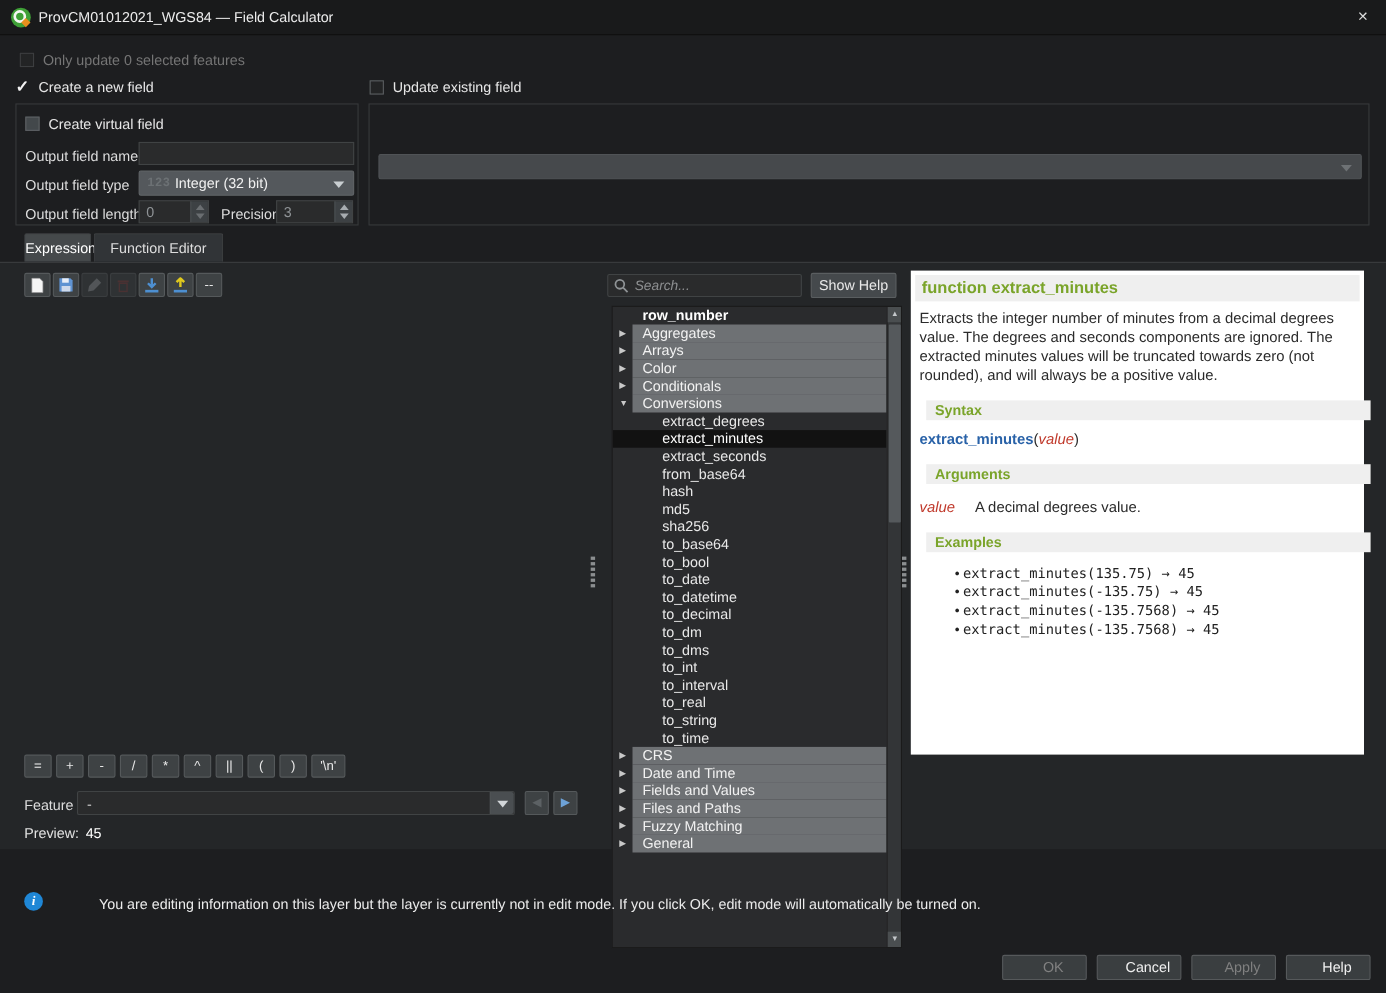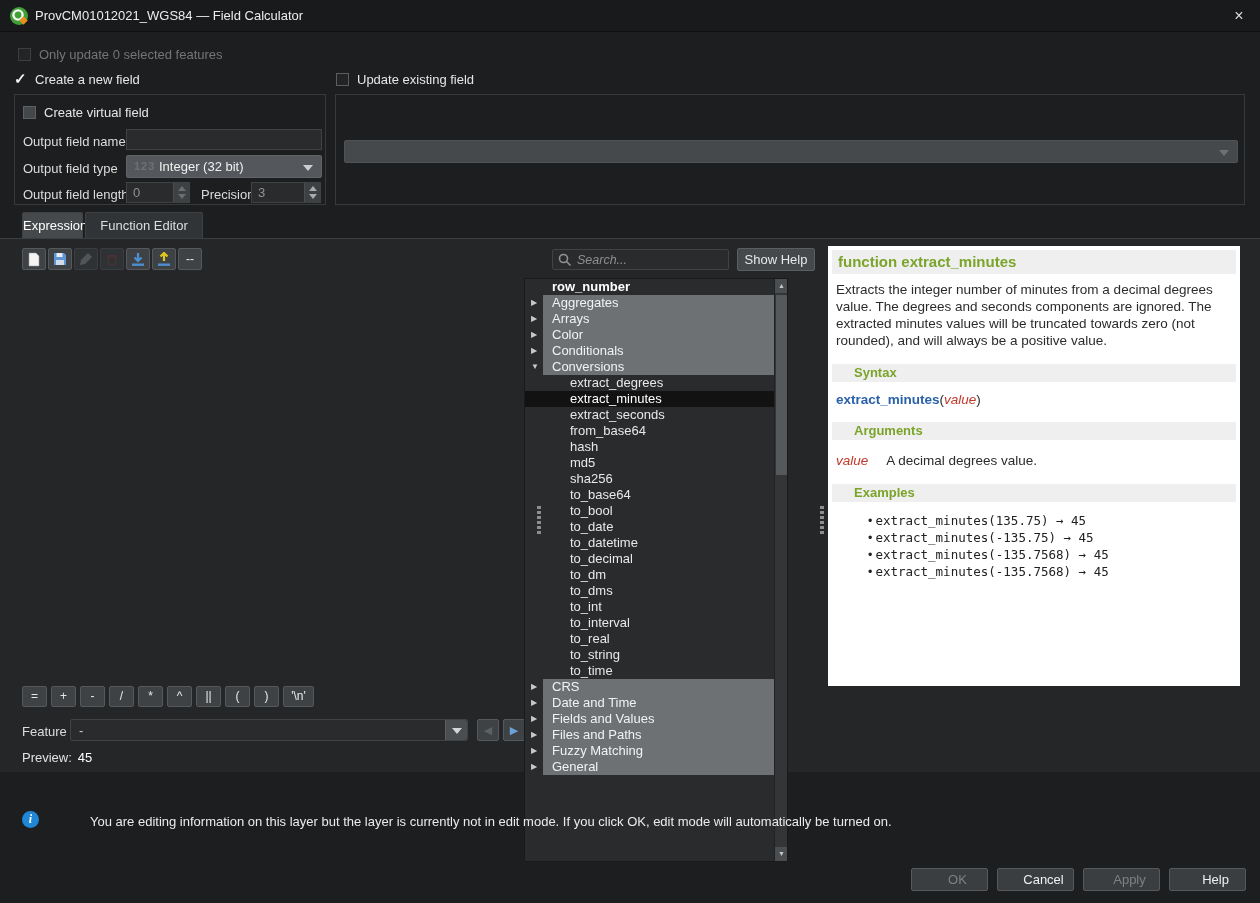--- a/index.html
+++ b/index.html
@@ -80,21 +80,21 @@
   #preview-row .pv { color:#ffffff; margin-left:6px; }
 
   
   #search-box { position:absolute; left:552px; top:249px; width:177px; height:21px; background:#2a2b2c; border:1px solid #404344; border-radius:2px; }
   #search-box svg { position:absolute; left:5px; top:3px; }
   #search-box input { position:absolute; left:24px; top:1px; width:148px; height:17px; background:transparent; border:none; outline:none; color:#bdbdbd; font-style:italic; font-size:12.5px; font-family:"Liberation Sans", sans-serif; }
   #search-box input::placeholder { color:#8d8f91; font-style:italic; }
   #show-help-btn { position:absolute; left:737px; top:248px; width:78px; height:23px; background:#45494c; border:1px solid #5a5e60; border-radius:2px; color:#e8e8e8; text-align:center; line-height:21px; font-size:13px; }
 
   
-  #ftree { position:absolute; left:524px; top:278px; width:264px; height:584px; background:#2a2b2d; border:1px solid #1a1a1a; overflow:hidden; }
+  #ftree { position:absolute; left:556px; top:278px; width:264px; height:584px; background:#2a2b2d; border:1px solid #1a1a1a; overflow:hidden; }
   .trow { position:relative; height:16px; line-height:16px; font-size:13px; color:#e8e8e8; white-space:nowrap; }
   .trow .fill { position:absolute; left:18px; right:13px; top:0; bottom:0; }
   .trow.group .fill { background:#6e7174; }
   .trow.selected .fill { left:0; background:#121212; }
   .trow .arr { position:absolute; left:6px; top:0; font-size:8px; color:#c9c9c9; line-height:16px; }
   .trow .tl { position:absolute; top:0; }
   .trow.group .tl, .trow.top .tl { left:27px; color:#f2f2f2; }
   .trow.top .tl { font-weight:bold; color:#ffffff; }
   .trow.func .tl { left:45px; }
   .trow.selected .tl { color:#ffffff; }
@@ -107,21 +107,21 @@
 
   
   .split { position:absolute; width:8px; display:flex; flex-direction:column; gap:2px; align-items:center; }
   .split i { width:4px; height:3px; background:#8b8e90; display:block; }
   #split1 { left:535px; top:506px; } #split2 { left:818px; top:506px; }
 
   
   #help { position:absolute; left:828px; top:246px; width:412px; height:440px; background:#ffffff; color:#2b2b2b; }
   #help .hbar { position:absolute; left:4px; width:404px; background:#efefef; color:#7aa42a; font-weight:bold; }
   #help #h-title { top:4px; height:24px; font-size:15px; line-height:24px; padding-left:6px; }
-  #help .sechead { height:18px; font-size:13px; line-height:18px; padding-left:22px; }
+  #help .sechead { height:18px; font-size:13px; line-height:18px; padding-left:8px;margin-left:10px; }
   #h-desc { position:absolute; left:8px; top:35px; width:398px; font-size:13.5px; line-height:17px; color:#2b2b2b; }
   #h-syntax-bar { top:118px; } #h-args-bar { top:176px; } #h-ex-bar { top:238px; }
   #h-syntax-line { position:absolute; left:8px; top:146px; font-size:13.5px; }
   #h-syntax-line .fn { color:#2962a8; font-weight:bold; }
   #h-syntax-line .arg, .argname { color:#c0392b; font-style:italic; }
   #h-arg-line { position:absolute; left:8px; top:207px; font-size:13.5px; }
   #h-arg-line .argname { margin-right:18px; }
   #h-examples { position:absolute; left:40px; top:266px; font-family:"DejaVu Sans Mono", monospace; font-size:12.5px; color:#222; }
   #h-examples .ex { height:17px; line-height:17px; }
   #h-examples .ex::before { content:"•"; font-family:"Liberation Sans", sans-serif; margin-right:3px; }

